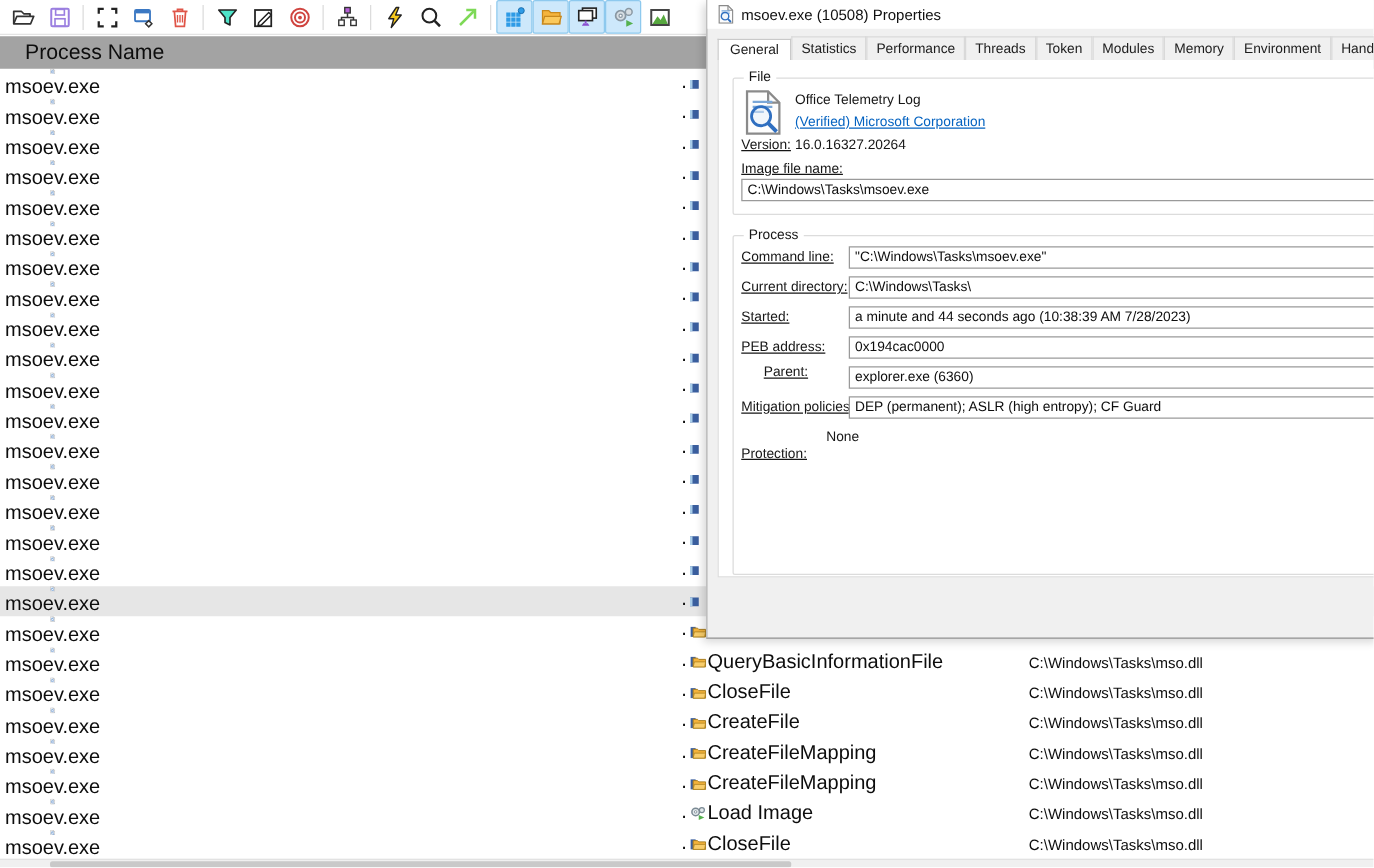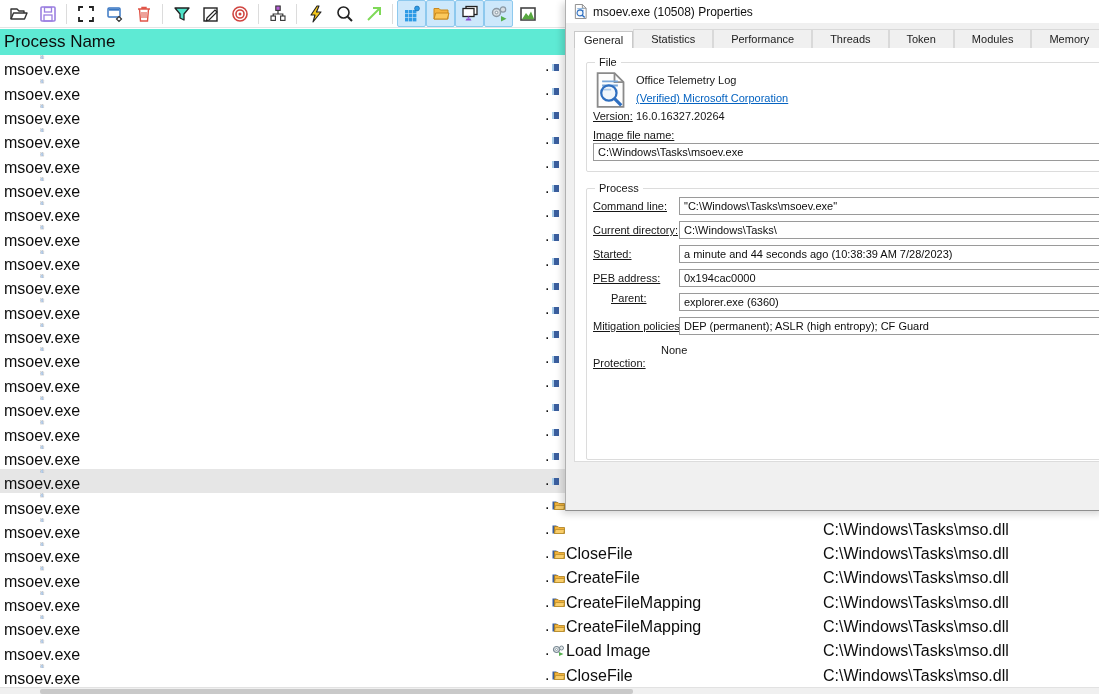--- a/index.html
+++ b/index.html
@@ -10,49 +10,49 @@
   .toolbar{position:absolute;top:0;left:0;width:100%;height:28px;background:#fff;
            border-bottom:1px solid #e4e4e4;display:flex;align-items:center;
            padding-left:4px;box-sizing:border-box;}
   .tbtn{width:27px;height:25px;display:flex;align-items:center;justify-content:center;
         border:1px solid transparent;border-radius:2px;flex:none;}
   .tbtn.pressed{background:#cde8fb;border-color:#8ec9ee;}
   .tsep{width:1px;height:20px;background:#dcdcdc;margin:0 4px;flex:none;}
 
   
   .list-header{position:absolute;top:29px;left:0;width:100%;height:26px;line-height:26px;
-               padding-left:4px;font-size:17px;background:#5eead4;box-sizing:border-box;}
+               padding-left:20px;font-size:17px;background:#a3a3a3;box-sizing:border-box;}
   #rows{position:absolute;top:55px;left:0;width:100%;}
   .row{position:relative;height:24.35px;width:100%;white-space:nowrap;}
   .row.selected{background:#e6e6e6;}
   .cell-name{position:absolute;left:4px;top:0;height:100%;display:flex;align-items:center;gap:2px;flex-direction:column;}
   .pname{font-size:16px;}
   .cell-dot{position:absolute;left:545px;top:0;height:100%;line-height:22px;font-size:16px;}
   .opwrap{position:absolute;left:552px;top:0;height:100%;display:flex;align-items:center;gap:1px;}
   .opname{font-size:16px;}
-  .cell-path{position:absolute;left:823px;top:0;height:100%;line-height:24.35px;font-size:16px;}
+  .cell-path{position:absolute;left:823px;top:0;height:100%;line-height:24.35px;font-size:12px;}
   .op-file,.op-proc,.op-frag{display:none;flex:none;}
   .row.t-file .op-file{display:block;}
   .row.t-process .op-proc{display:block;}
   .row.t-fragment .op-frag{display:block;width:5px;height:7px;background:#3a5e9e;
                            border-left:2px solid #a8cce8;}
 
   .hscroll{position:absolute;left:0;top:687px;width:100%;height:7px;background:#f0f0f0;
            border-top:1px solid #e2e2e2;box-sizing:border-box;}
   .hthumb{position:absolute;left:40px;top:1px;width:593px;height:5px;background:#c9c9c9;border-radius:2px;}
 
   
   .dialog{position:absolute;left:565px;top:0;width:540px;height:511px;background:#f0f0f0;
           border-left:1px solid #b0b0b0;border-bottom:1px solid #8f8f8f;
           box-shadow:-3px 3px 7px rgba(0,0,0,.16);box-sizing:border-box;font-size:11px;}
   .dtitle{position:absolute;top:0;left:0;width:100%;height:23px;background:#fff;
           display:flex;align-items:center;gap:6px;padding-left:8px;box-sizing:border-box;}
   .dtitle-text{font-size:12px;color:#101010;}
   .tabstrip{position:absolute;left:8px;top:26px;height:22px;display:flex;align-items:flex-end;z-index:2;}
-  .tab{font-size:11px;padding:3px 17px;background:#f0f0f0;border:1px solid #d9d9d9;
+  .tab{font-size:11px;padding:3px 7px;background:#f0f0f0;border:1px solid #d9d9d9;
        border-bottom:none;color:#1c1c1c;}
   .tab.active{background:#fff;padding:2px 9px;border-color:#c9c9c9;position:relative;z-index:3;}
   .tabpage{position:absolute;left:8px;top:47px;width:560px;height:415px;background:#fff;
            border:1px solid #dcdcdc;box-sizing:border-box;}
   .groupbox{position:absolute;border:1px solid #dcdcdc;border-radius:2px;background:#fff;}
   .gb-label{position:absolute;top:-7px;left:8px;background:#fff;padding:0 4px;font-size:11px;color:#161616;}
   .lbl{position:absolute;font-size:11px;color:#161616;white-space:nowrap;text-decoration:underline;}
   .val{position:absolute;font-size:11px;color:#161616;white-space:nowrap;}
   .textbox{position:absolute;height:18px;line-height:16px;background:#fff;border:1px solid #9a9a9a;
            font-size:11px;padding:0 4px;box-sizing:border-box;white-space:nowrap;overflow:hidden;}
@@ -571,20 +571,21 @@
       <span class="pname">msoev.exe</span>
     </span>
     <span class="cell-dot">.</span>
     <span class="opwrap">
       <svg class="op-file" width="13" height="11" viewBox="0 0 13 11">
             <rect x="0.5" y="1.5" width="4" height="8" fill="#3a5e9e"></rect>
             <path d="M2.5 9.5v-7H6l1 1h5.5v6Z" fill="#f3b23a" stroke="#a87d1e" stroke-width="0.8"></path>
             <path d="M2.5 9.5l1-4h9l-.8 4Z" fill="#f9cd6a" stroke="#a87d1e" stroke-width="0.6"></path>
           </svg>
 
+      <span class="opname">QueryBasicInformationFile</span>
     </span>
     <span class="cell-path">C:\Windows\Tasks\mso.dll</span>
   </div>
       <div class="row t-file">
     <span class="cell-name">
       <svg width="14" height="17" viewBox="0 0 13 16">
             <path d="M1 .5h7.5l4 4V15.5H1Z" fill="#fdfdfd" stroke="#8a8a8a" stroke-width="1"></path>
             <path d="M8.5.5v4h4" fill="none" stroke="#8a8a8a" stroke-width="1"></path>
             <path d="M3 4.5h7M3 6.5h7" stroke="#7aa7d8" stroke-width="1"></path>
             <circle cx="6" cy="9.5" r="3.2" fill="rgba(230,240,250,.5)" stroke="#2f6fc0" stroke-width="1.2"></circle>

